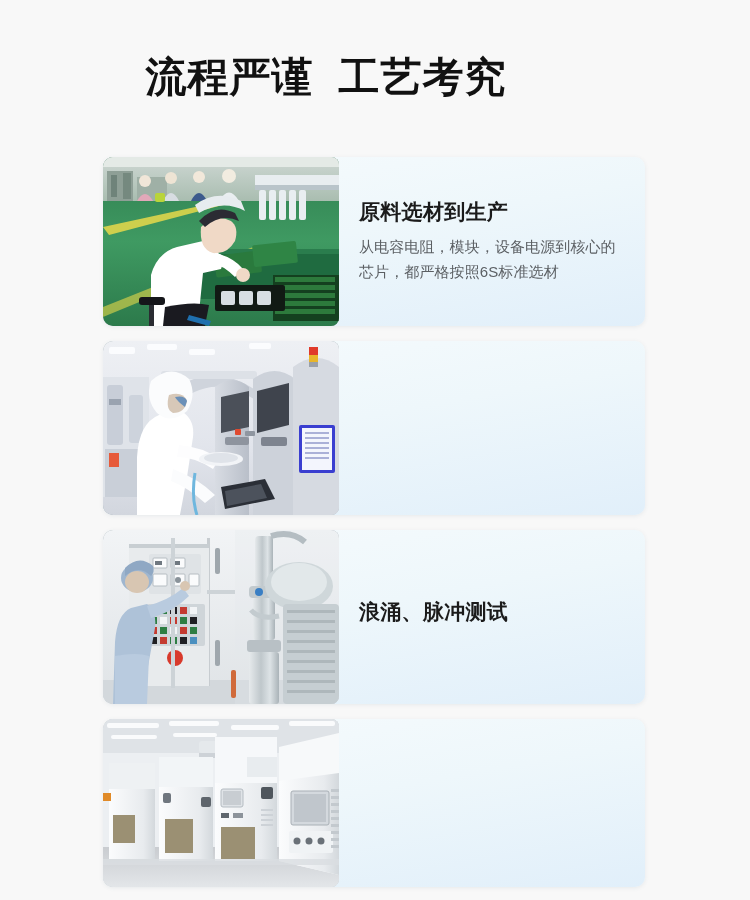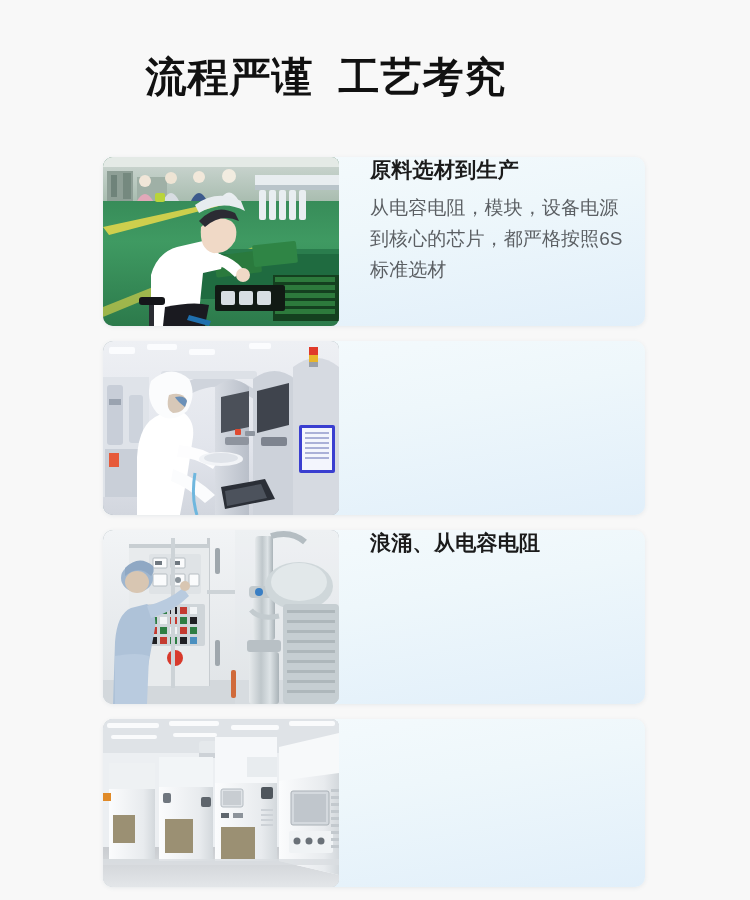--- a/index.html
+++ b/index.html
@@ -38,28 +38,27 @@
   .card-list {
     position: absolute;
     top: 157px;
     left: 103px;
     width: 542px;
   }
 
   .card {
     position: relative;
     display: flex;
-    align-items: flex-start;
+    align-items: center;
     width: 542px;
     border-radius: 10px;
     overflow: hidden;
     background: linear-gradient(170deg, #f6fbfd 0%, #eef7fb 45%, #e1effa 100%);
     box-shadow: 0 1px 4px rgba(80, 110, 130, 0.10);
     margin-bottom: 15px;
-    gap: 11px;
   }
 
   .card:last-child { margin-bottom: 0; }
 
   .card-1 { height: 169px; }
   .card-2 { height: 174px; }
   .card-3 { height: 174px; }
   .card-4 { height: 168px; }
 
   
@@ -88,21 +87,21 @@
     font-size: 21px;
     font-weight: 700;
     color: #1b1b1b;
     line-height: 1.2;
     letter-spacing: 0.3px;
     margin-bottom: 11px;
     white-space: nowrap;
   }
 
   .card-desc {
-    font-size: 19px;
+    font-size: 15px;
     color: #5b5f63;
     line-height: 1.62;
     letter-spacing: 0.1px;
     max-width: 277px;
   }
 
   .card-3 .card-heading { margin-bottom: 10px; }
   .card-4 .card-heading { margin-bottom: 10px; }
 </style>
 </head>
@@ -377,21 +376,21 @@
             <rect x="184" y="150" width="48" height="3"></rect>
             <rect x="184" y="160" width="48" height="3"></rect>
           </g>
           <path d="M168 6 q20 -6 34 6" stroke="#b4bdc2" stroke-width="6" fill="none"></path>
           <path d="M176 86 q-20 4 -28 -6" stroke="#c3cbcf" stroke-width="5" fill="none"></path>
           <circle cx="156" cy="62" r="4" fill="#3a7fc4"></circle>
           <rect x="128" y="140" width="5" height="28" rx="2" fill="#d06a3a"></rect>
         </svg>
       </div>
       <div class="card-body">
-        <div class="card-heading">浪涌、从电容电阻</div>
+        <div class="card-heading">浪涌、脉冲测试</div>
       </div>
     </div>
 
     <div class="card card-4">
       <div class="card-photo">
         <svg viewBox="0 0 236 168" preserveAspectRatio="xMidYMid slice" aria-hidden="true">
           <defs>
             <linearGradient id="g4cab" x1="0" y1="0" x2="1" y2="0">
               <stop offset="0" stop-color="#fbfcfd"></stop>
               <stop offset="0.75" stop-color="#e8ebee"></stop>

